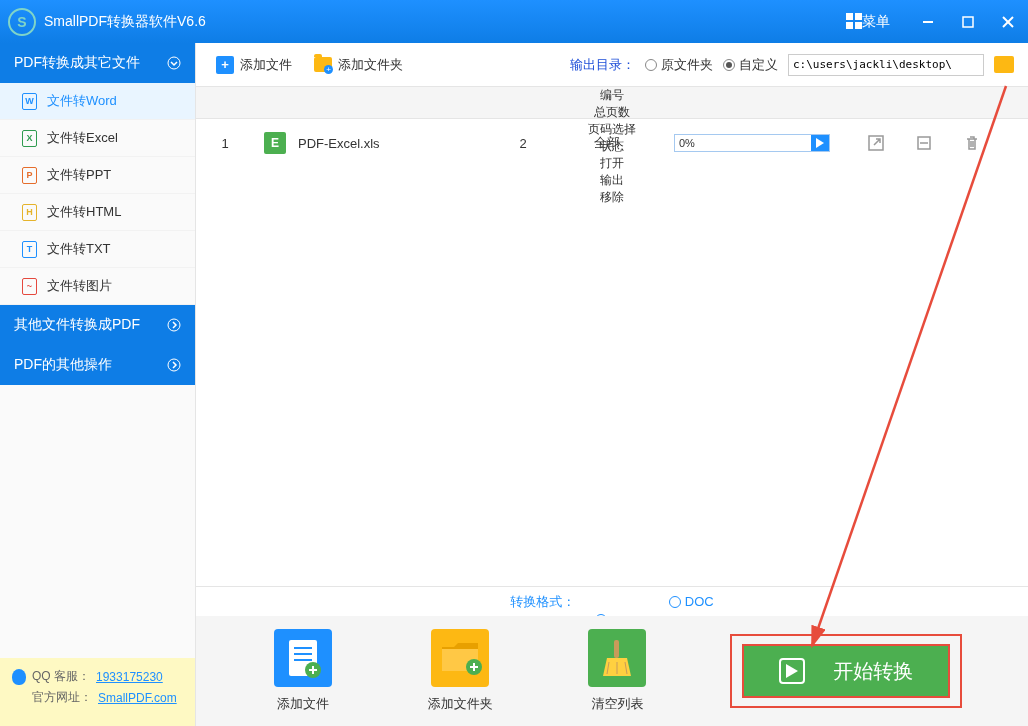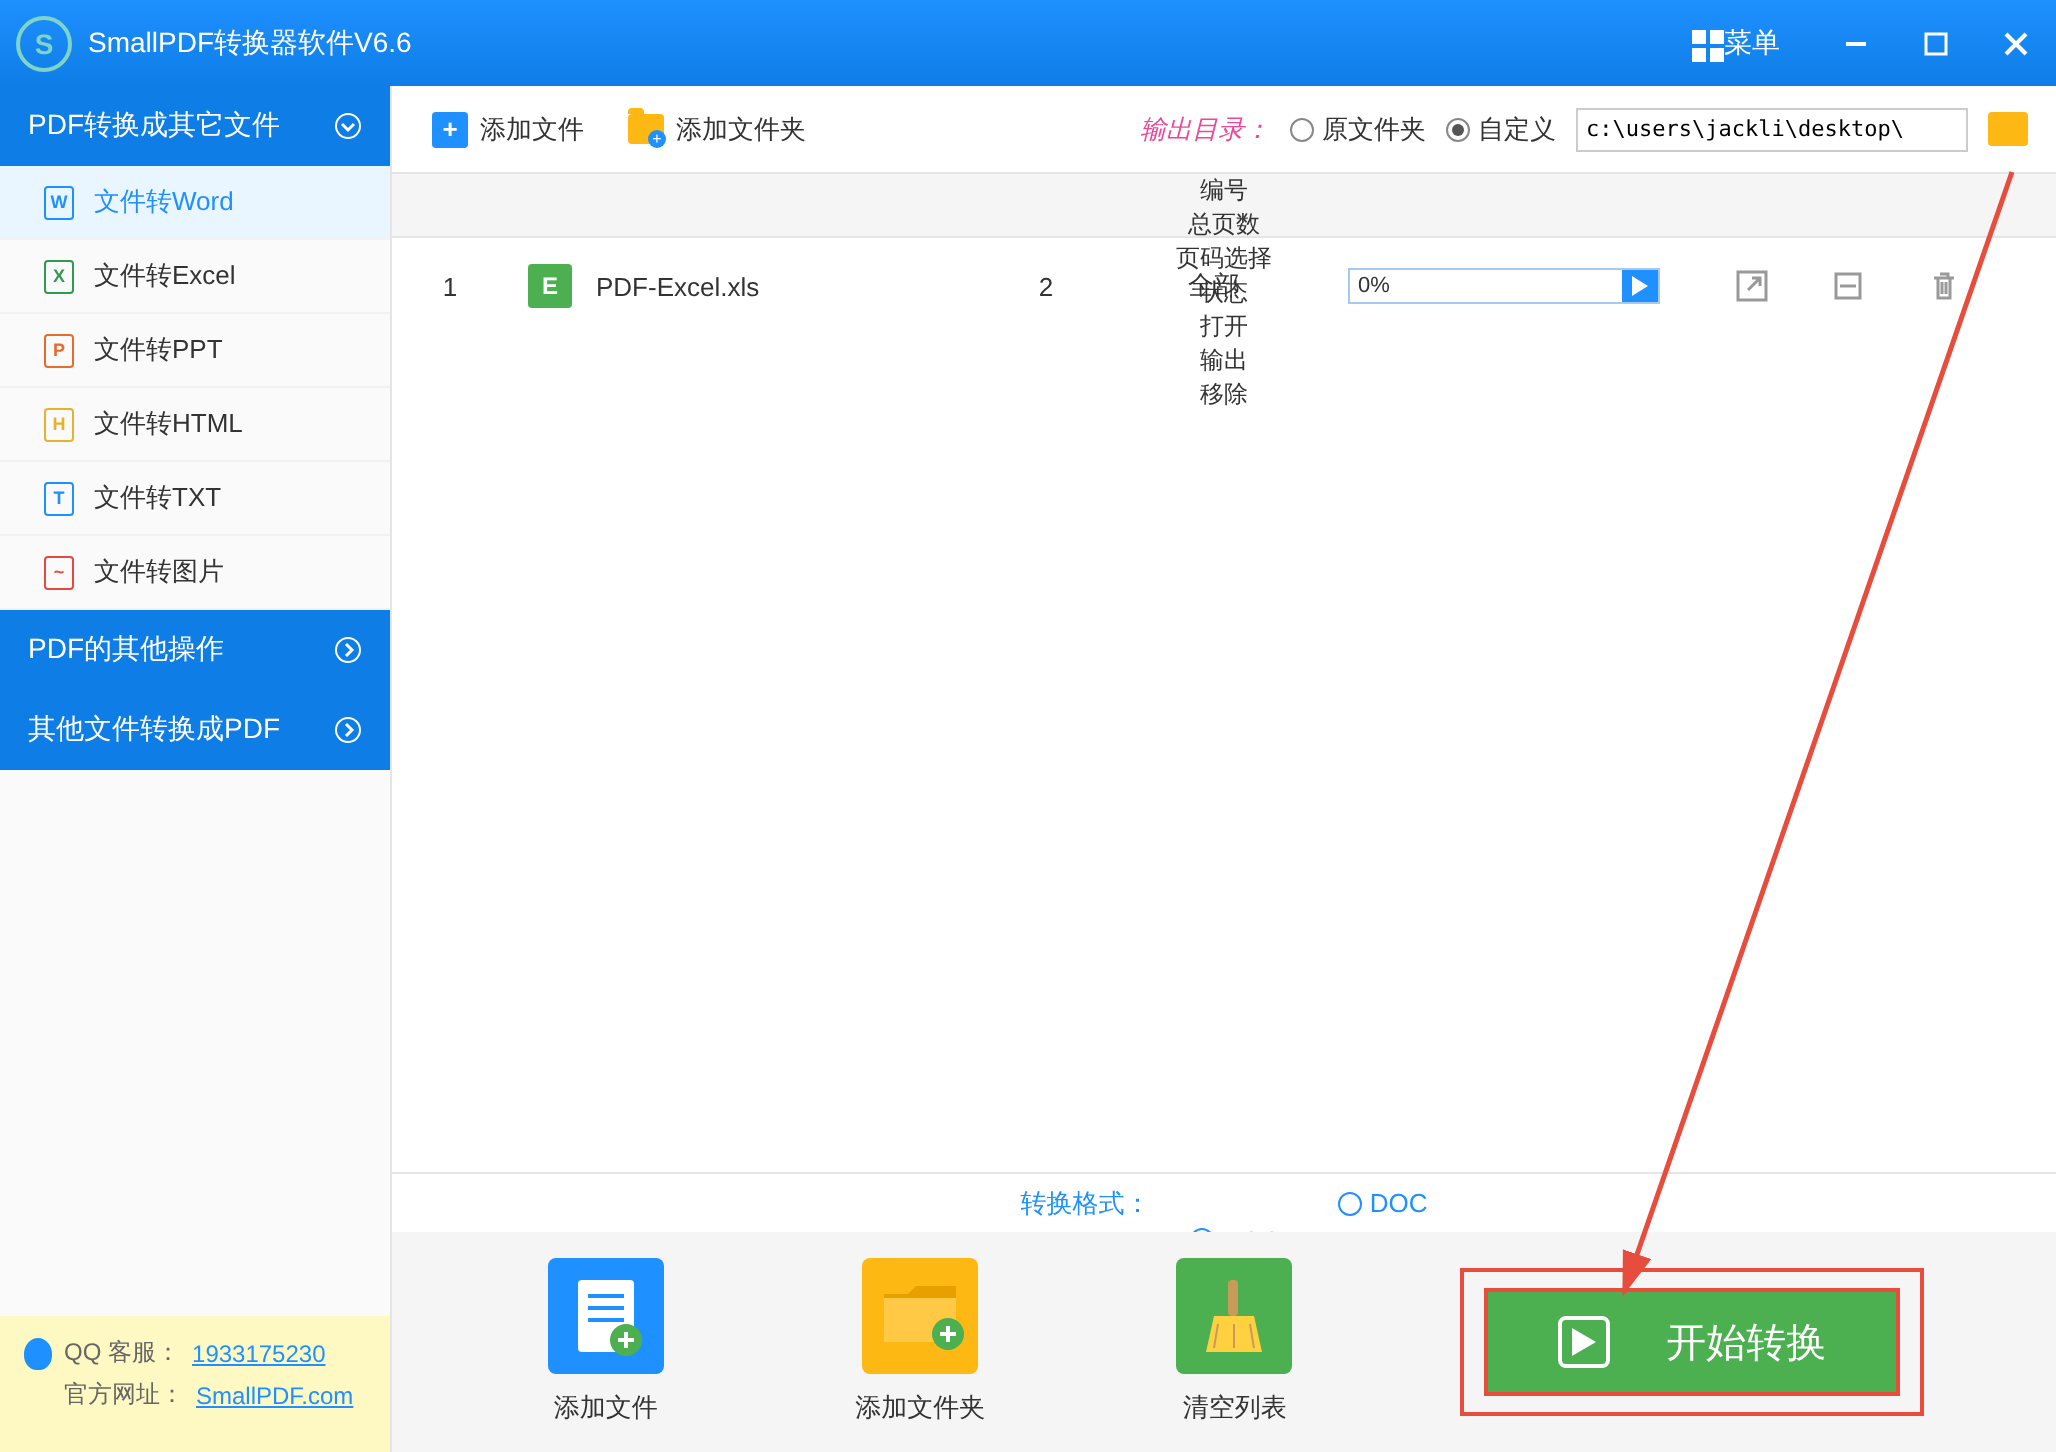--- a/index.html
+++ b/index.html
@@ -1,21 +1,21 @@
 <!DOCTYPE html>
 <html><head>
 <meta charset="utf-8">
 <style>
 * { margin: 0; padding: 0; box-sizing: border-box; font-family: "Microsoft YaHei", Arial, sans-serif; }
 body { width: 1028px; height: 726px; background: #fff; overflow: hidden; position: relative; }
 
 .titlebar { height: 43px; background: linear-gradient(to bottom, #1e90ff, #0e7de6); display: flex; align-items: center; padding-left: 8px; color: #fff; }
 .logo-circle { width: 28px; height: 28px; border: 2px solid #7fd4c8; border-radius: 50%; display: flex; align-items: center; justify-content: center; font-weight: bold; font-size: 14px; color: #7fd4c8; margin-right: 8px; }
 .app-title { font-size: 14px; flex: 1; }
-.menu-btn { display: flex; align-items: flex-end; gap: 0; padding: 0 18px; font-size: 14px; cursor: pointer; }
+.menu-btn { display: flex; align-items: flex-start; gap: 0; padding: 0 18px; font-size: 14px; cursor: pointer; }
 .menu-grid { display: grid; grid-template-columns: repeat(2, 7px); gap: 2px; }
 .menu-grid span { width: 7px; height: 7px; background: #fff; }
 .win-btns { display: flex; }
 .win-btn { width: 40px; height: 43px; display: flex; align-items: center; justify-content: center; cursor: pointer; }
 
 .main { display: flex; height: 683px; }
 .sidebar { width: 195px; display: flex; flex-direction: column; background: #fafafa; }
 .side-section { height: 40px; background: #0e7de6; color: #fff; display: flex; align-items: center; padding: 0 14px; font-size: 14px; cursor: pointer; justify-content: space-between; }
 .side-item { height: 37px; display: flex; align-items: center; padding-left: 22px; font-size: 13px; color: #333; cursor: pointer; gap: 10px; border-bottom: 1px solid #f2f2f2; }
 .side-item.active { background: #e9f5ff; color: #1e90ff; }
@@ -32,21 +32,21 @@
 .qq-ico { width: 14px; height: 16px; background: #1e90ff; border-radius: 50% 50% 45% 45%; }
 .link { color: #1e90ff; text-decoration: underline; cursor: pointer; }
 
 .content { flex: 1; display: flex; flex-direction: column; border-left: 1px solid #e5e5e5; }
 .toolbar { height: 44px; display: flex; align-items: center; padding: 0 14px; gap: 10px; border-bottom: 1px solid #e5e5e5; font-size: 13px; color: #333; }
 .tool-btn { display: flex; align-items: center; gap: 6px; cursor: pointer; padding: 4px 6px; }
 .plus-ico { width: 18px; height: 18px; background: #1e90ff; color: #fff; display: flex; align-items: center; justify-content: center; font-weight: bold; border-radius: 2px; }
 .folder-ico { width: 18px; height: 15px; background: #fdb813; border-radius: 2px; position: relative; }
 .folder-ico::before { content: ""; position: absolute; top: -3px; left: 0; width: 8px; height: 3px; background: #fdb813; border-radius: 2px 2px 0 0; }
 .folder-ico::after { content: "+"; position: absolute; right: -1px; bottom: -2px; color: #fff; background: #1e90ff; width: 9px; height: 9px; border-radius: 50%; font-size: 8px; line-height: 9px; text-align: center; }
-.outdir-label { margin-left: auto; color: #ec4899; font-style: italic; }
+.outdir-label { margin-left: auto; color: #1d4ed8; }
 .radio { display: flex; align-items: center; gap: 4px; cursor: pointer; }
 .radio-dot { width: 12px; height: 12px; border: 1.5px solid #888; border-radius: 50%; display: flex; align-items: center; justify-content: center; }
 .radio.selected .radio-dot::after { content: ""; width: 6px; height: 6px; background: #555; border-radius: 50%; }
 .path-input { width: 196px; height: 22px; border: 1px solid #ccc; padding: 0 4px; font-size: 11px; font-family: Consolas, monospace; }
 .browse-ico { width: 20px; height: 17px; background: #fdb813; border-radius: 2px; cursor: pointer; }
 
 .headers { height: 32px; display: flex; align-items: center; background: #f5f5f5; border-bottom: 1px solid #e5e5e5; font-size: 12px; color: #333; flex-direction: column; }
 .col-num { width: 58px; text-align: center; }
 .col-name { width: 230px; padding-left: 10px; }
 .col-pages { width: 78px; text-align: center; }
@@ -141,28 +141,28 @@
       </div>
     <div class="side-item">
         <span class="side-icon t">T</span>
         <span>文件转TXT</span>
       </div>
     <div class="side-item">
         <span class="side-icon img">~</span>
         <span>文件转图片</span>
       </div>
     <div class="side-section">
-      <span>PDF的其他操作</span>
+      <span>其他文件转换成PDF</span>
       <svg width="14" height="14">
           <circle cx="7" cy="7" r="6" fill="none" stroke="#fff"></circle>
           <path d="M6 4 L9 7 L6 10" fill="none" stroke="#fff" stroke-width="1.5"></path>
         </svg>
     </div>
     <div class="side-section">
-      <span>其他文件转换成PDF</span>
+      <span>PDF的其他操作</span>
       <svg width="14" height="14">
           <circle cx="7" cy="7" r="6" fill="none" stroke="#fff"></circle>
           <path d="M6 4 L9 7 L6 10" fill="none" stroke="#fff" stroke-width="1.5"></path>
         </svg>
     </div>
     <div class="side-spacer"></div>
     <div class="contact">
       <div class="contact-row">
           <span class="qq-ico"></span>
           <span>QQ 客服：</span>

